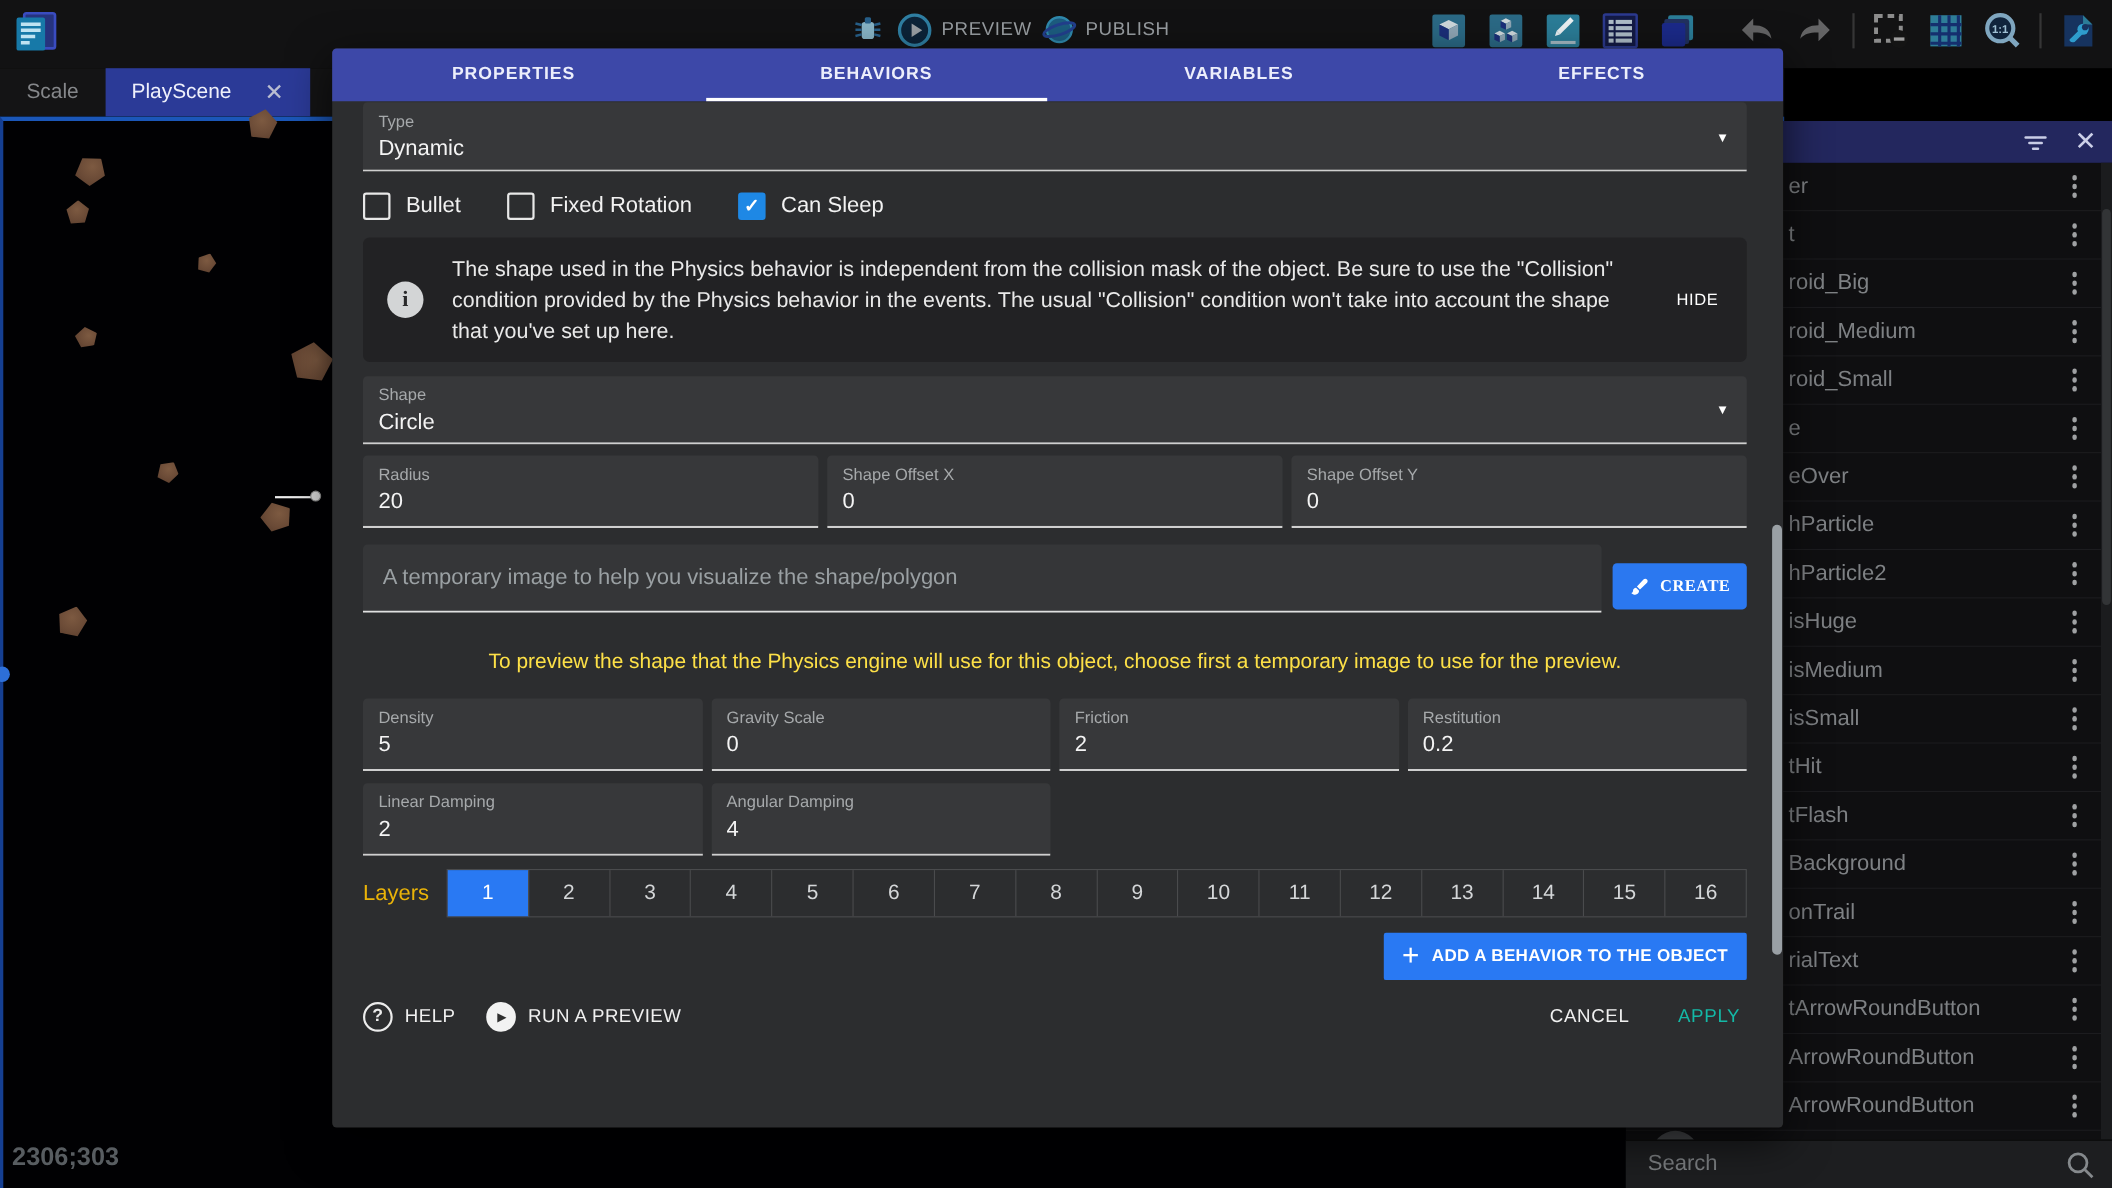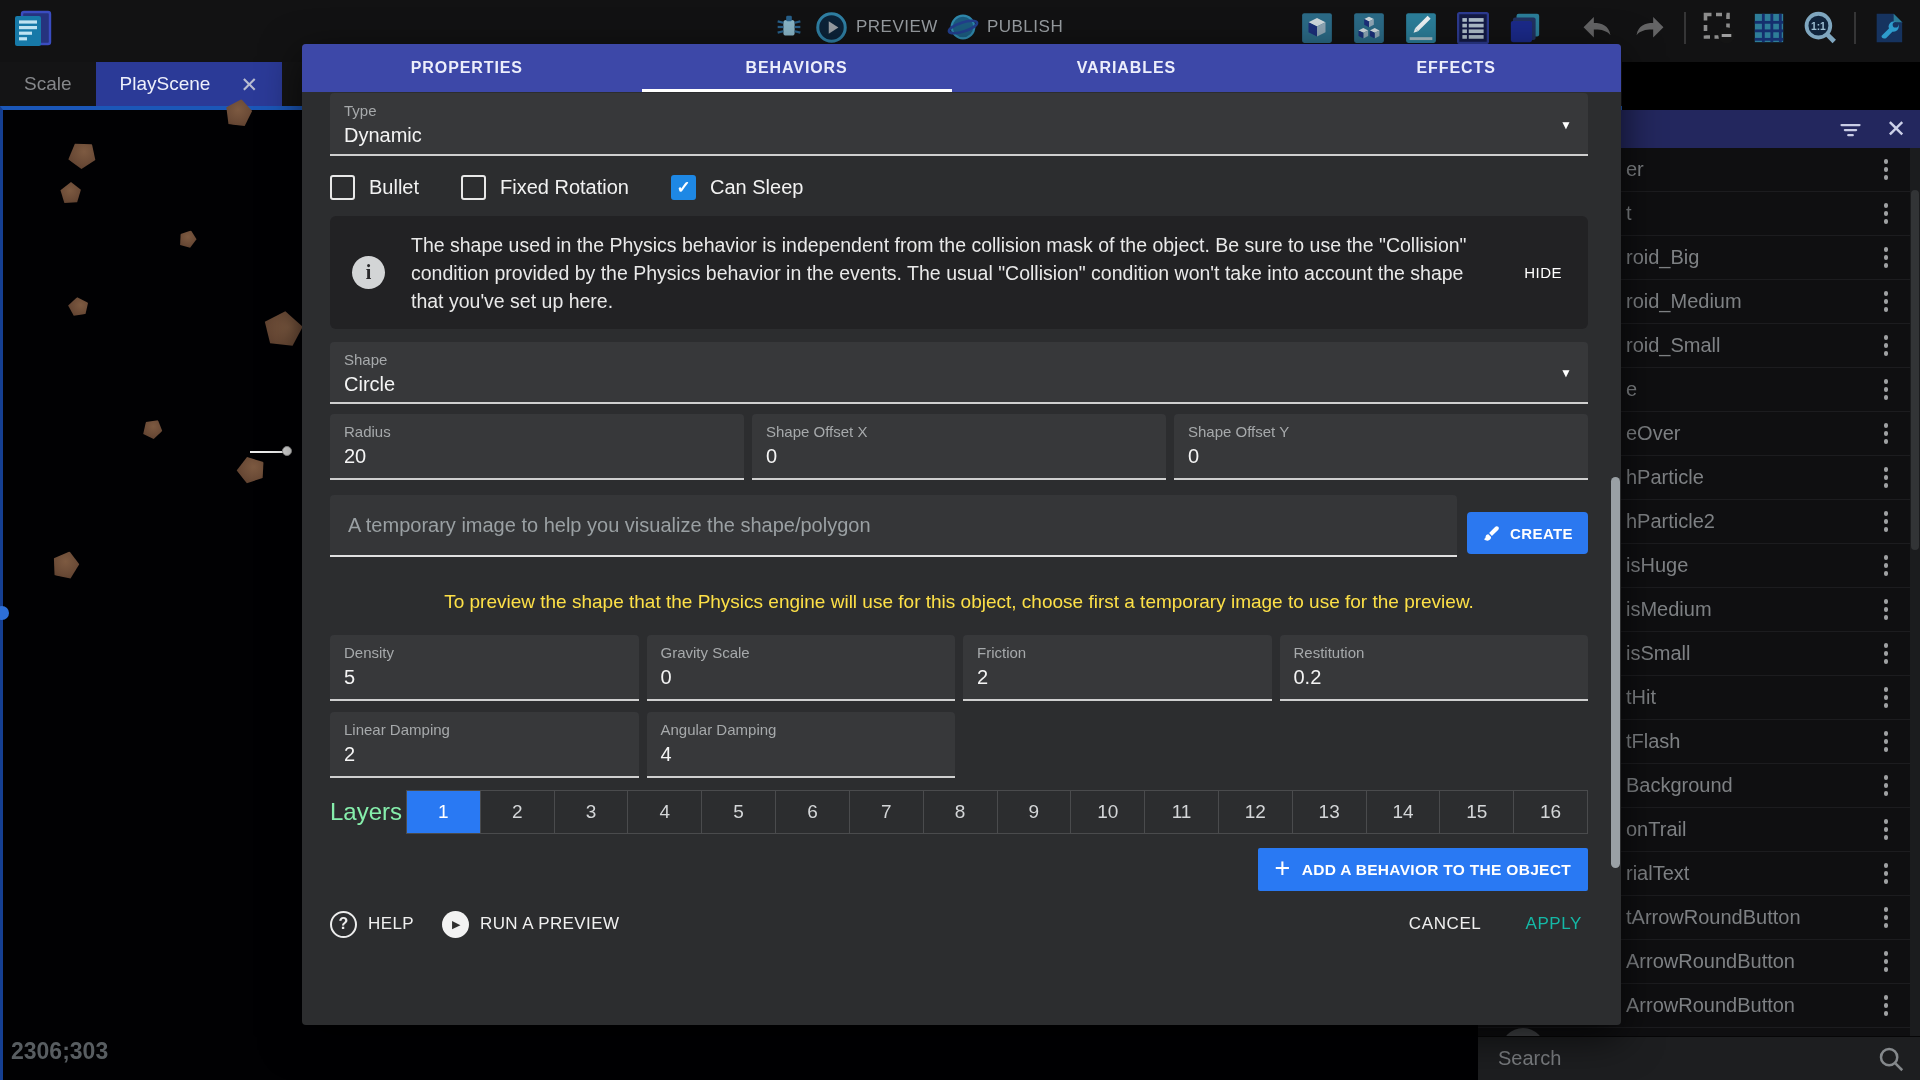--- a/index.html
+++ b/index.html
@@ -79,26 +79,26 @@
   .row3{height:66px;margin-bottom:15px;display:flex;gap:8px;}
   .row3 .field{flex:1;height:66px;}
   .temprow{height:62px;margin-bottom:34px;display:flex;gap:10px;}
   .temp-input{flex:1;background:#353638;border-bottom:2px solid #e0e0e0;border-radius:4px 4px 0 0;
               display:flex;align-items:center;padding:0 16px;}
   .temp-input input{width:100%;background:transparent;border:0;outline:0;font-size:20px;color:#f0f0f0;
                     font-family:"Liberation Sans",sans-serif;}
   .temp-input input::placeholder{color:#9aa0a3;}
   .create-btn{height:42px;margin-top:17px;background:#2b78f0;border:0;border-radius:4px;color:#fff;
               font-weight:bold;font-size:15px;display:flex;align-items:center;gap:9px;padding:0 15px;
-              letter-spacing:.4px;font-family:Liberation Sans, sans-serif;}
+              letter-spacing:.4px;font-family:Liberation Serif, serif;}
   .helper{height:26px;margin-bottom:18px;text-align:center;color:#fde047;font-size:19px;}
   .pgrid{display:grid;grid-template-columns:1fr 1fr 1fr 1fr;gap:11px 8px;margin-bottom:12px;}
   .pgrid .field{height:66px;}
   .layersrow{height:44px;margin-bottom:14px;display:flex;align-items:center;}
-  .layers-label{font-size:24px;color:#86efac;width:64px;margin-right:12px;}
+  .layers-label{font-size:20px;color:#eab308;width:64px;margin-right:12px;}
   .lbtns{display:flex;flex:1;height:44px;border:1px solid #4a4b4d;box-sizing:border-box;}
   .lbtn{flex:1;display:flex;align-items:center;justify-content:center;font-size:19px;color:#d4d6d8;
         border-right:1px solid #4a4b4d;}
   .lbtn:last-child{border-right:0;}
   .lbtn.sel{background:#2979f3;color:#fff;}
   .addrow{height:43px;margin-bottom:16px;display:flex;justify-content:flex-end;}
   .add-btn{height:43px;background:#2979f3;border:0;border-radius:2px;color:#fff;display:flex;
            align-items:center;gap:11px;padding:0 17px;font-size:15.5px;font-weight:bold;letter-spacing:.3px;
            font-family:"Liberation Sans",sans-serif;}
   .add-btn .plus{font-size:27px;font-weight:normal;margin-top:-3px;}

